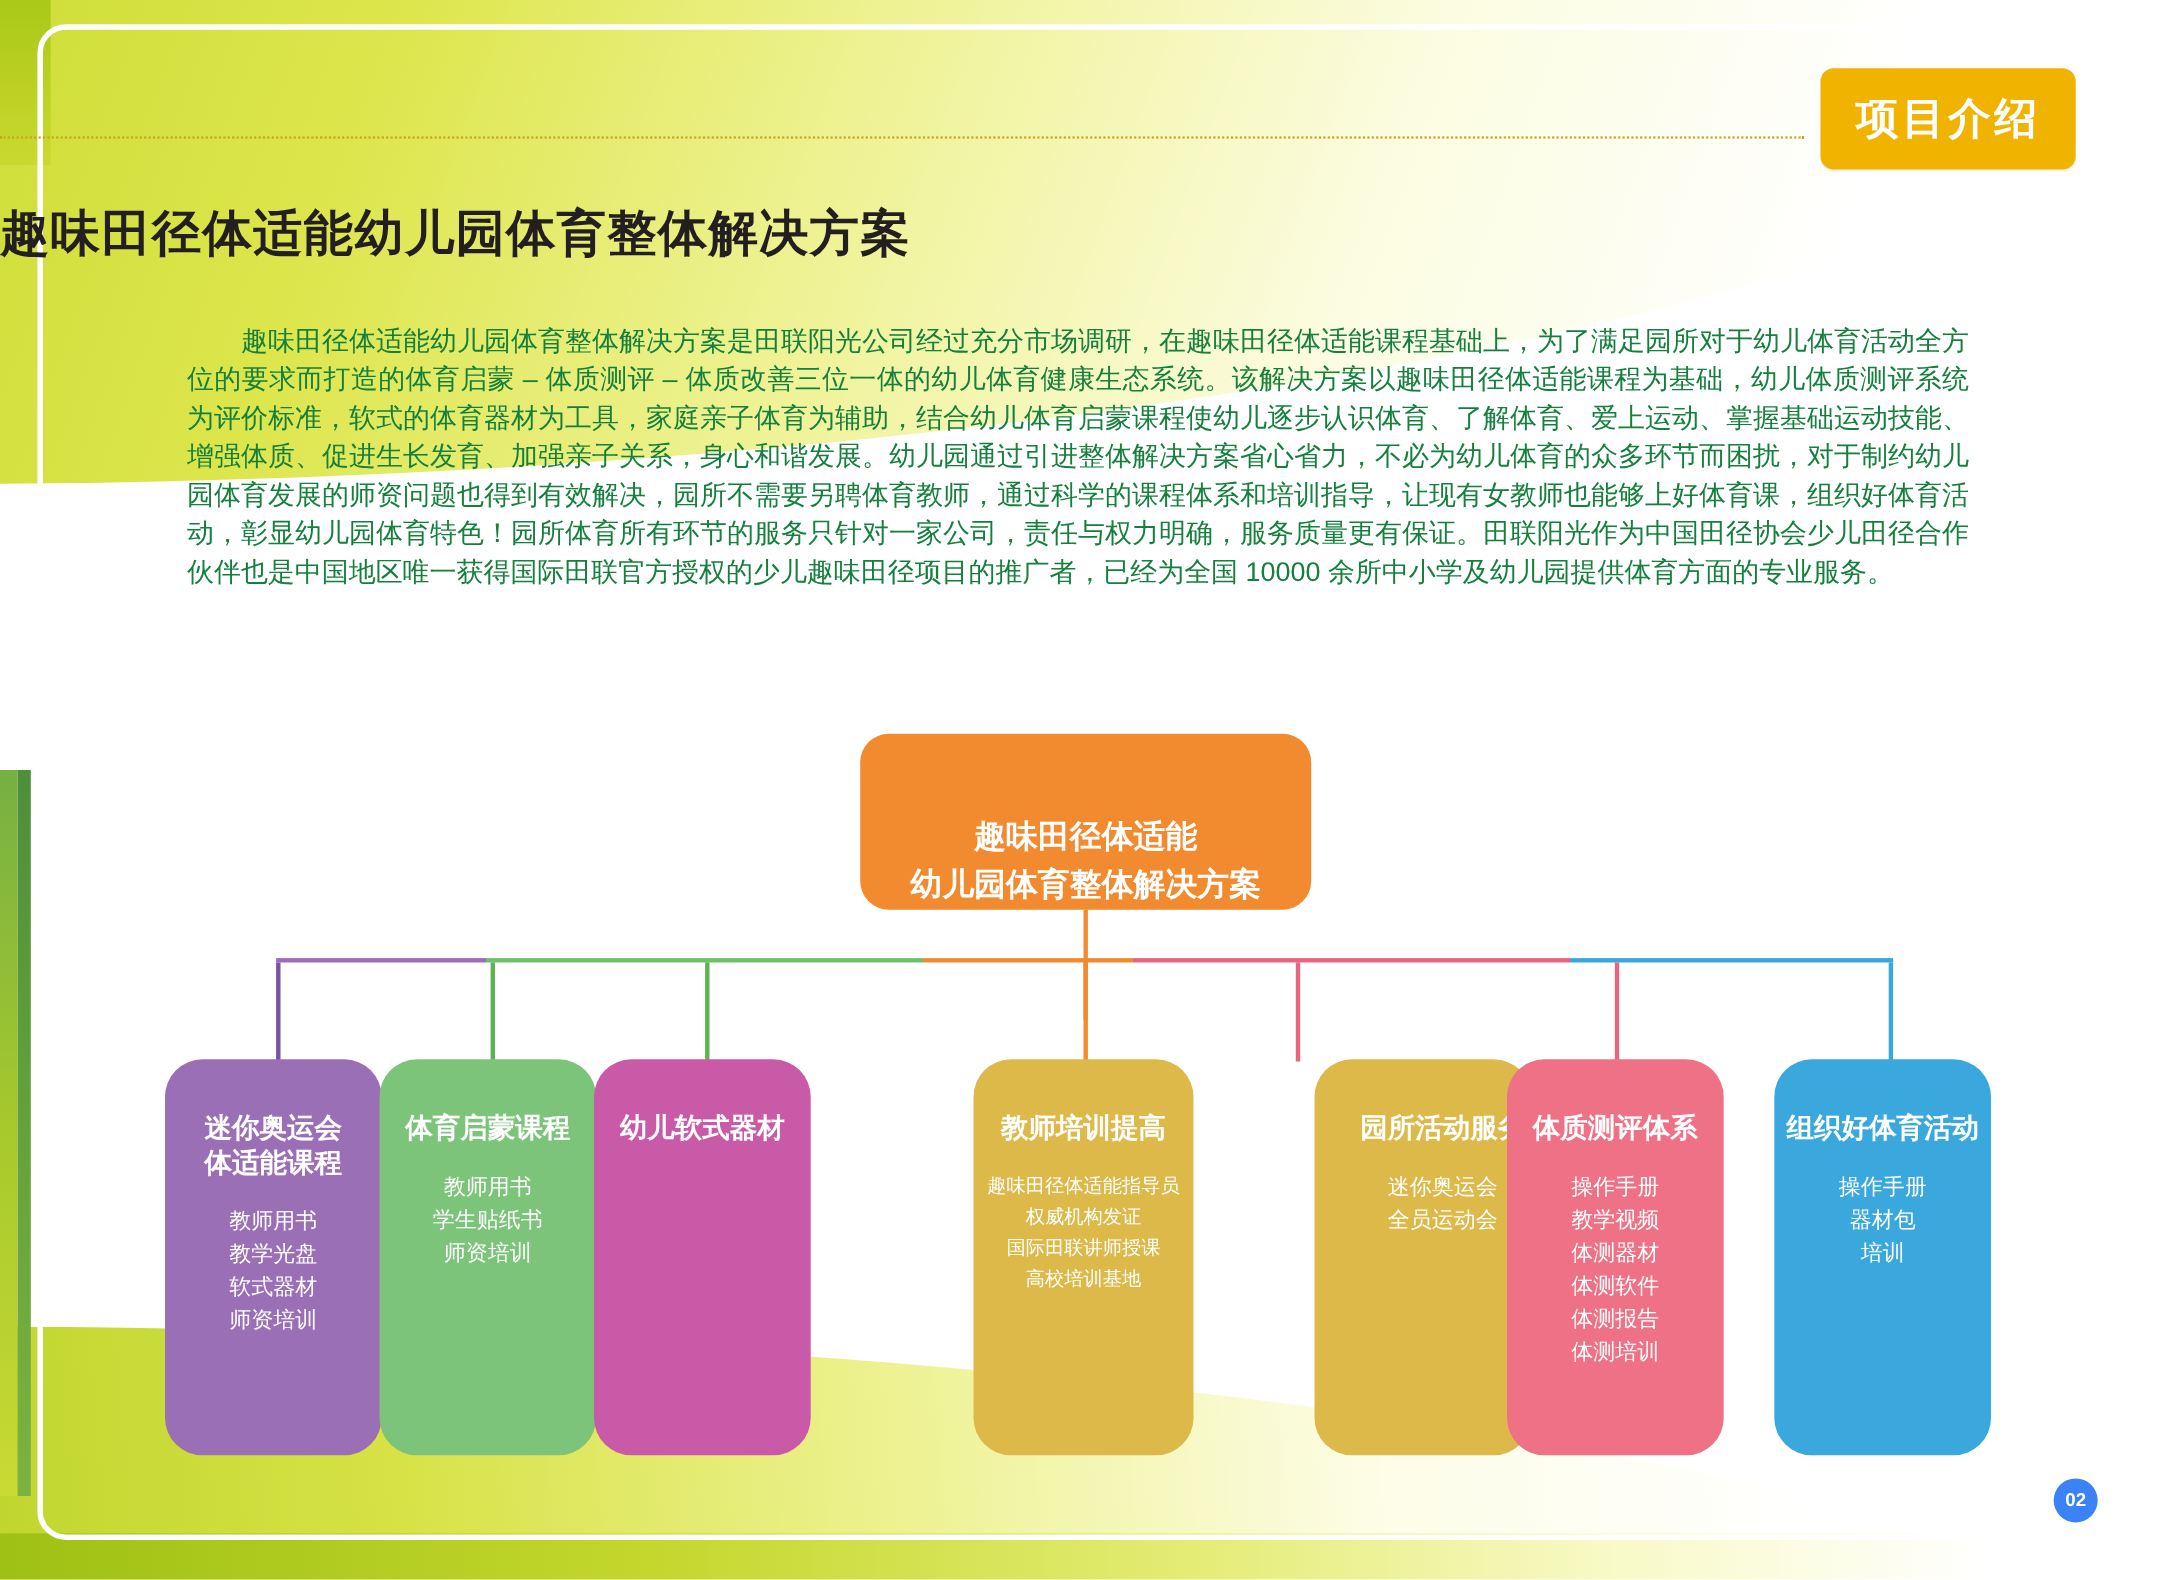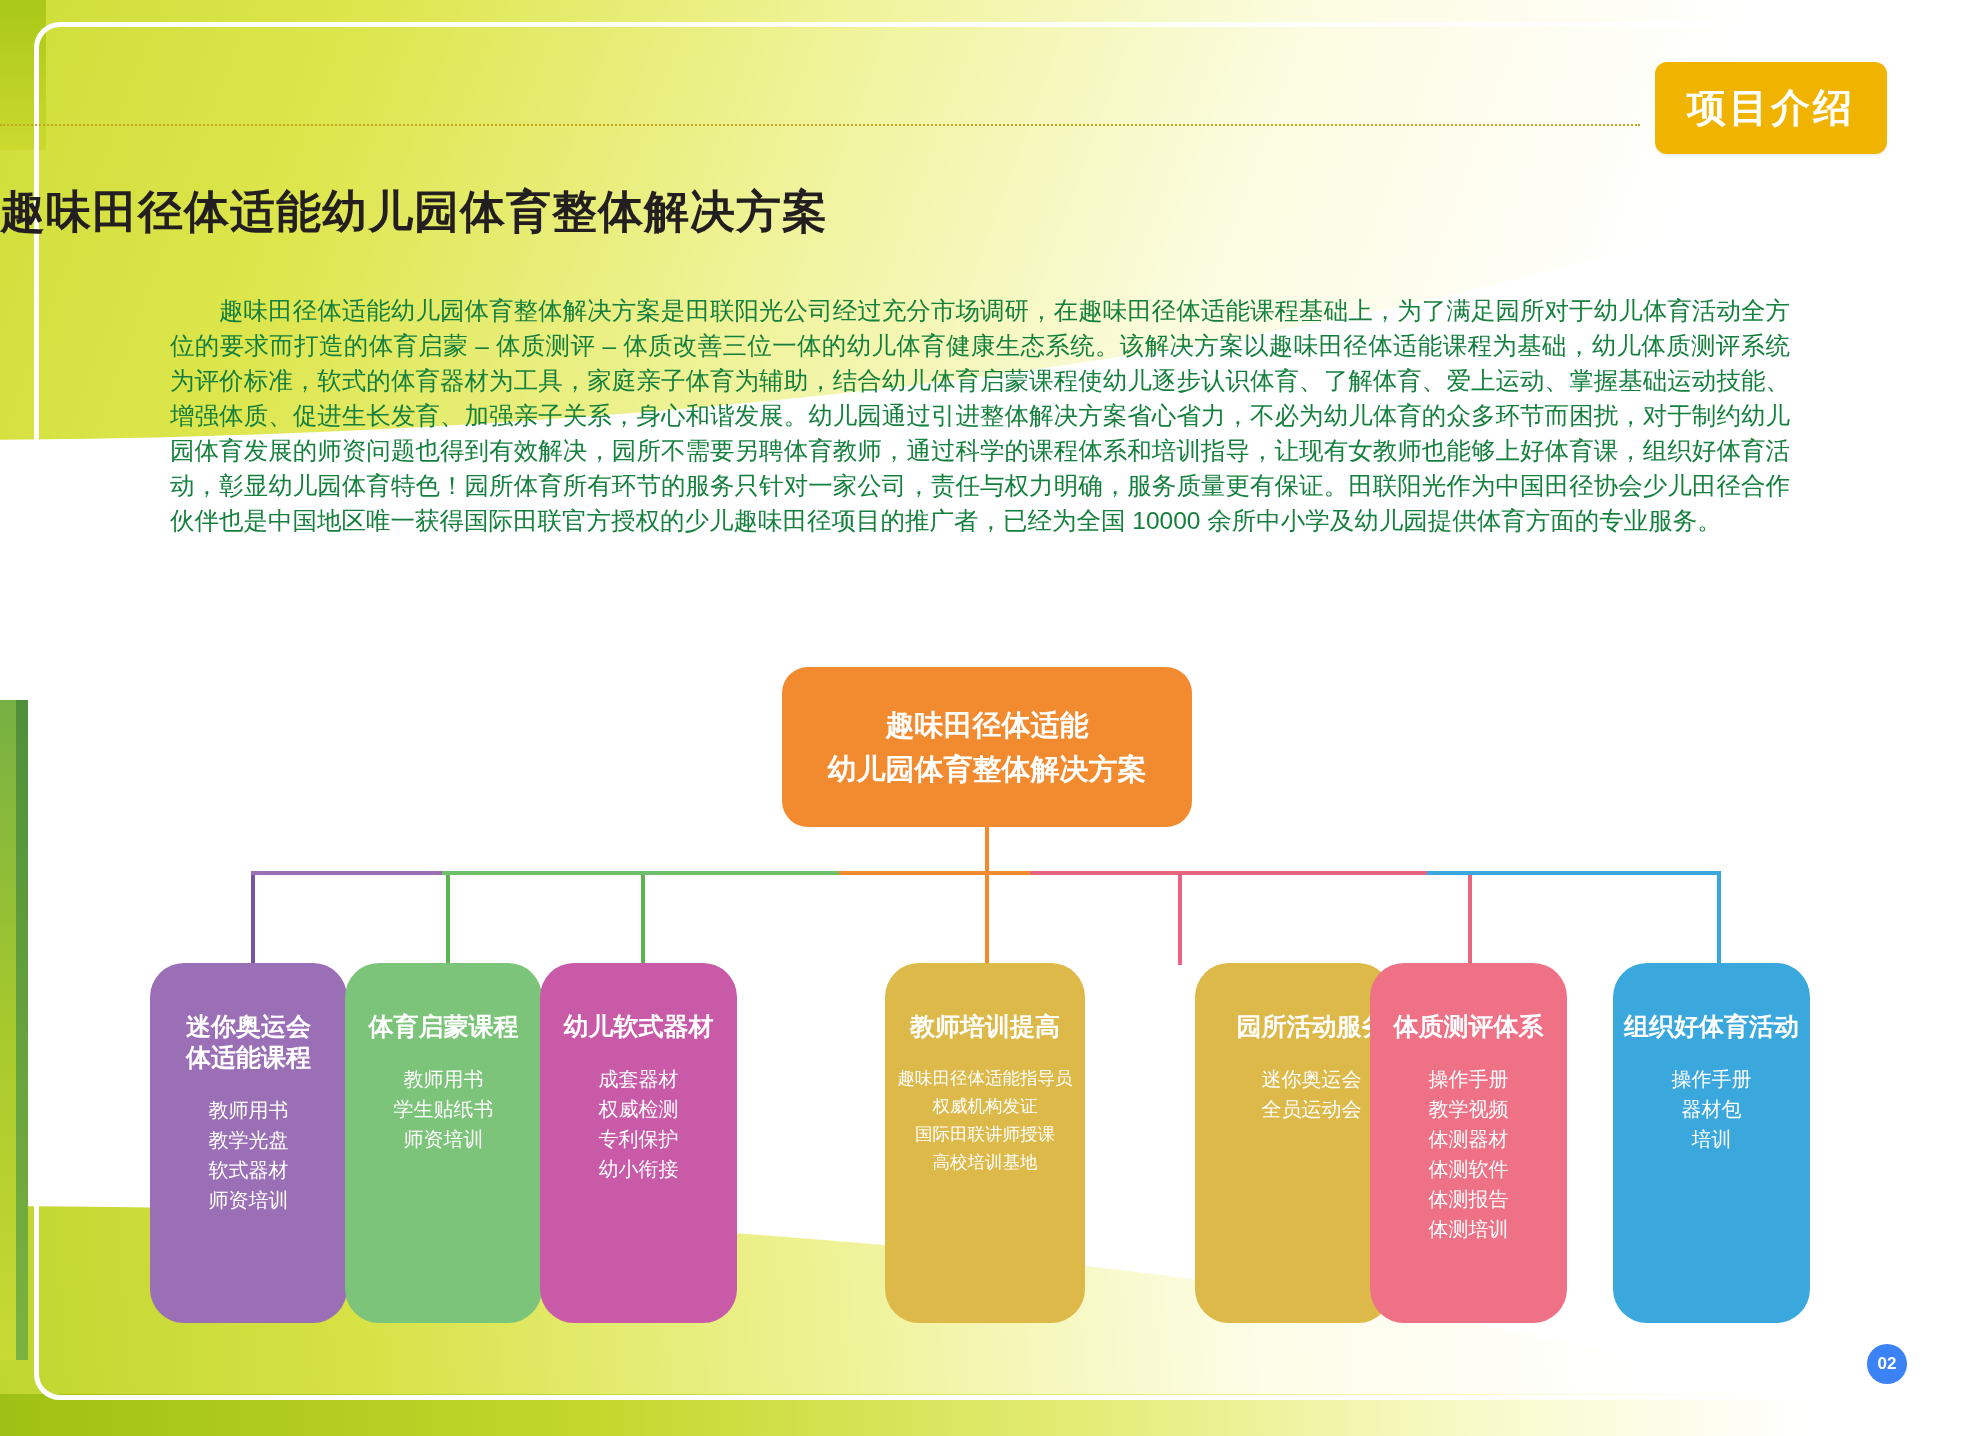--- a/index.html
+++ b/index.html
@@ -134,21 +134,21 @@
     position: absolute;
     left: 782px; top: 17px;
     width: 410px; height: 160px;
     background: #f28b30;
     border-radius: 26px;
     color: #ffffff;
     font-size: 29px;
     font-weight: bold;
     line-height: 44px;
     display: flex;
-    align-items: center;
+    align-items: flex-end;
     justify-content: center;
     text-align: center;
   }
   .root-stem {
     position: absolute;
     left: 985px; top: 177px;
     width: 4px; height: 100px;
     background: #f28b30;
   }
   .bus {
@@ -277,26 +277,20 @@
         <div>教师用书</div>
         <div>学生贴纸书</div>
         <div>师资培训</div>
       </div>
     </div>
 
     <div class="card" style="left:540px; background:#c85aa8;">
       <div class="card-title">
         <div>幼儿软式器材</div>
       </div>
-      <div class="card-items">
-        <div>成套器材</div>
-        <div>权威检测</div>
-        <div>专利保护</div>
-        <div>幼小衔接</div>
-      </div>
     </div>
 
     <div class="card small-items" style="left:885px; background:#ddb94a; width:200px;text-align:center;">
       <div class="card-title">
         <div>教师培训提高</div>
       </div>
       <div class="card-items">
         <div>趣味田径体适能指导员</div>
         <div>权威机构发证</div>
         <div>国际田联讲师授课</div>

